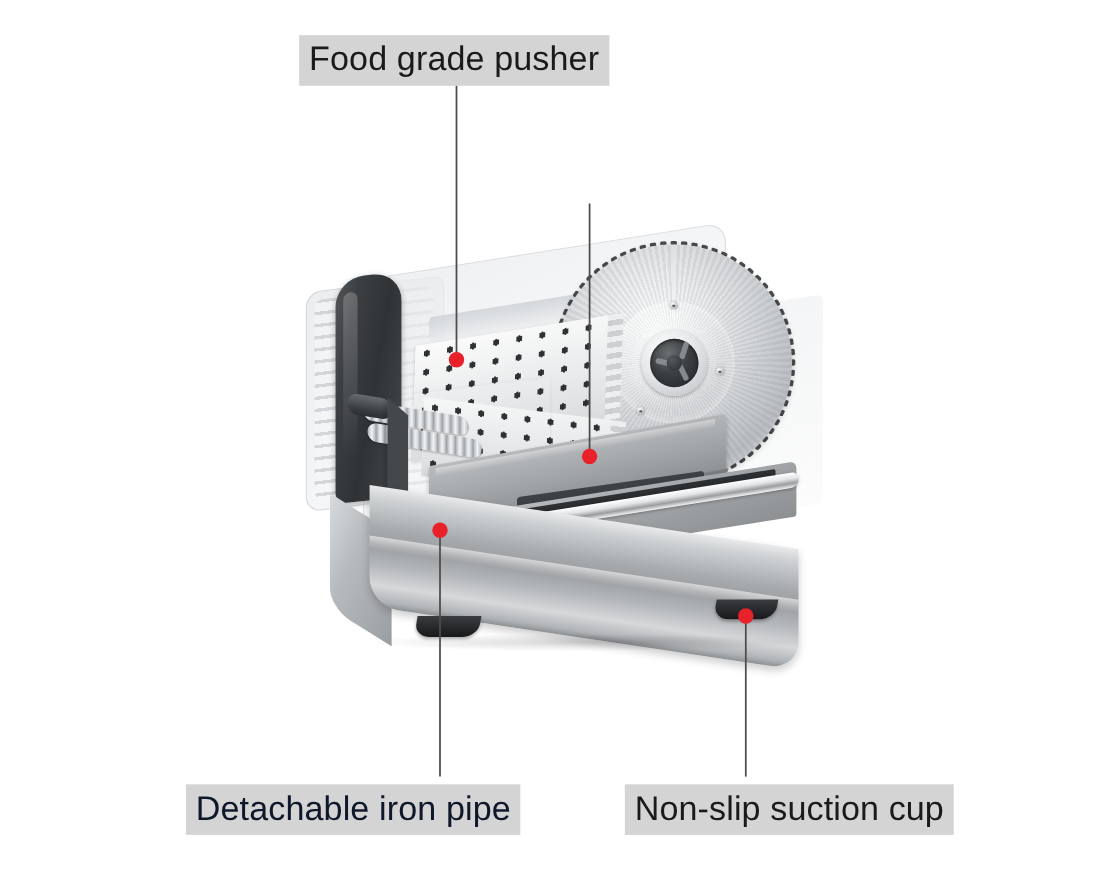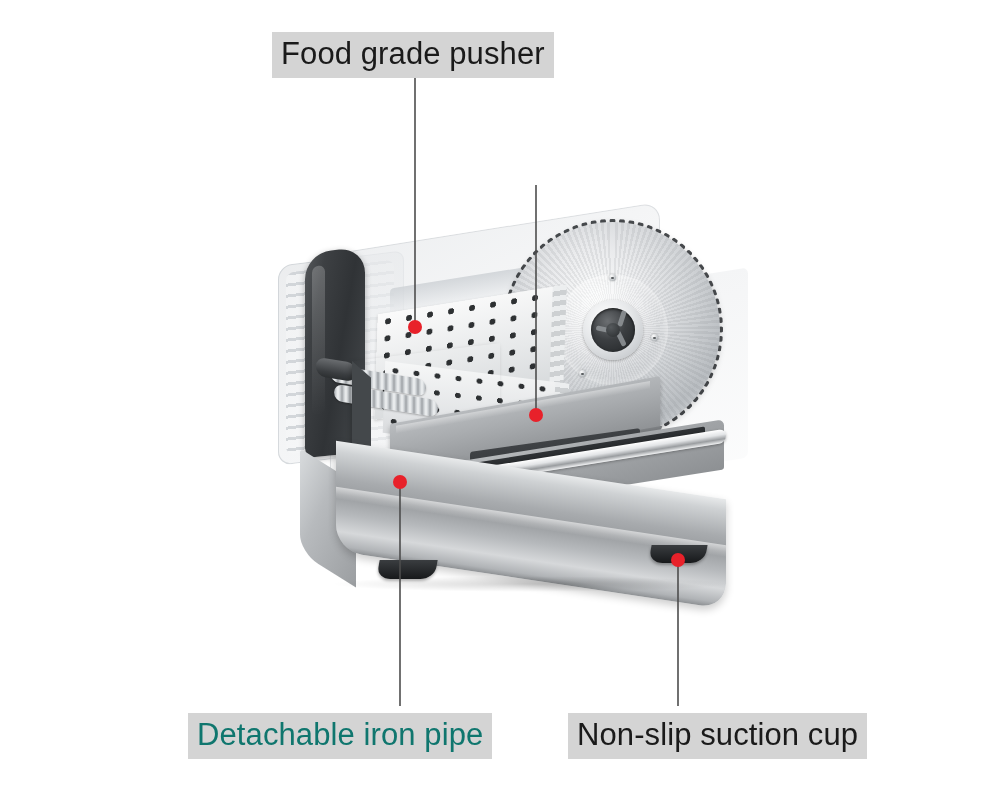--- a/index.html
+++ b/index.html
@@ -411,18 +411,18 @@
           <circle cx="415" cy="327" r="7" fill="#e8212a"></circle>
           <circle cx="536" cy="415" r="7" fill="#e8212a"></circle>
           <circle cx="400" cy="482" r="7" fill="#e8212a"></circle>
           <circle cx="678" cy="560" r="7" fill="#e8212a"></circle>
         </g>
     </svg>
 
     <div class="callout-label" id="cl0" style="left: 272px; top: 32px; background: rgb(212, 212, 212); color: rgb(26, 26, 26);">Food grade pusher</div>
 
 
-    <div class="callout-label" id="cl2" style="left: 188px; top: 713px; background: rgb(212, 212, 212); color: #0f766e;">Detachable iron pipe</div>
+    <div class="callout-label" id="cl2" style="left: 169px; top: 713px; background: rgb(212, 212, 212); color: #0f172a;">Detachable iron pipe</div>
 
     <div class="callout-label" id="cl3" style="left: 568px; top: 713px; background: rgb(212, 212, 212); color: rgb(26, 26, 26); text-align: right;">Non-slip suction cup</div>
 
   </div>
 </div>
 
 </body></html>

